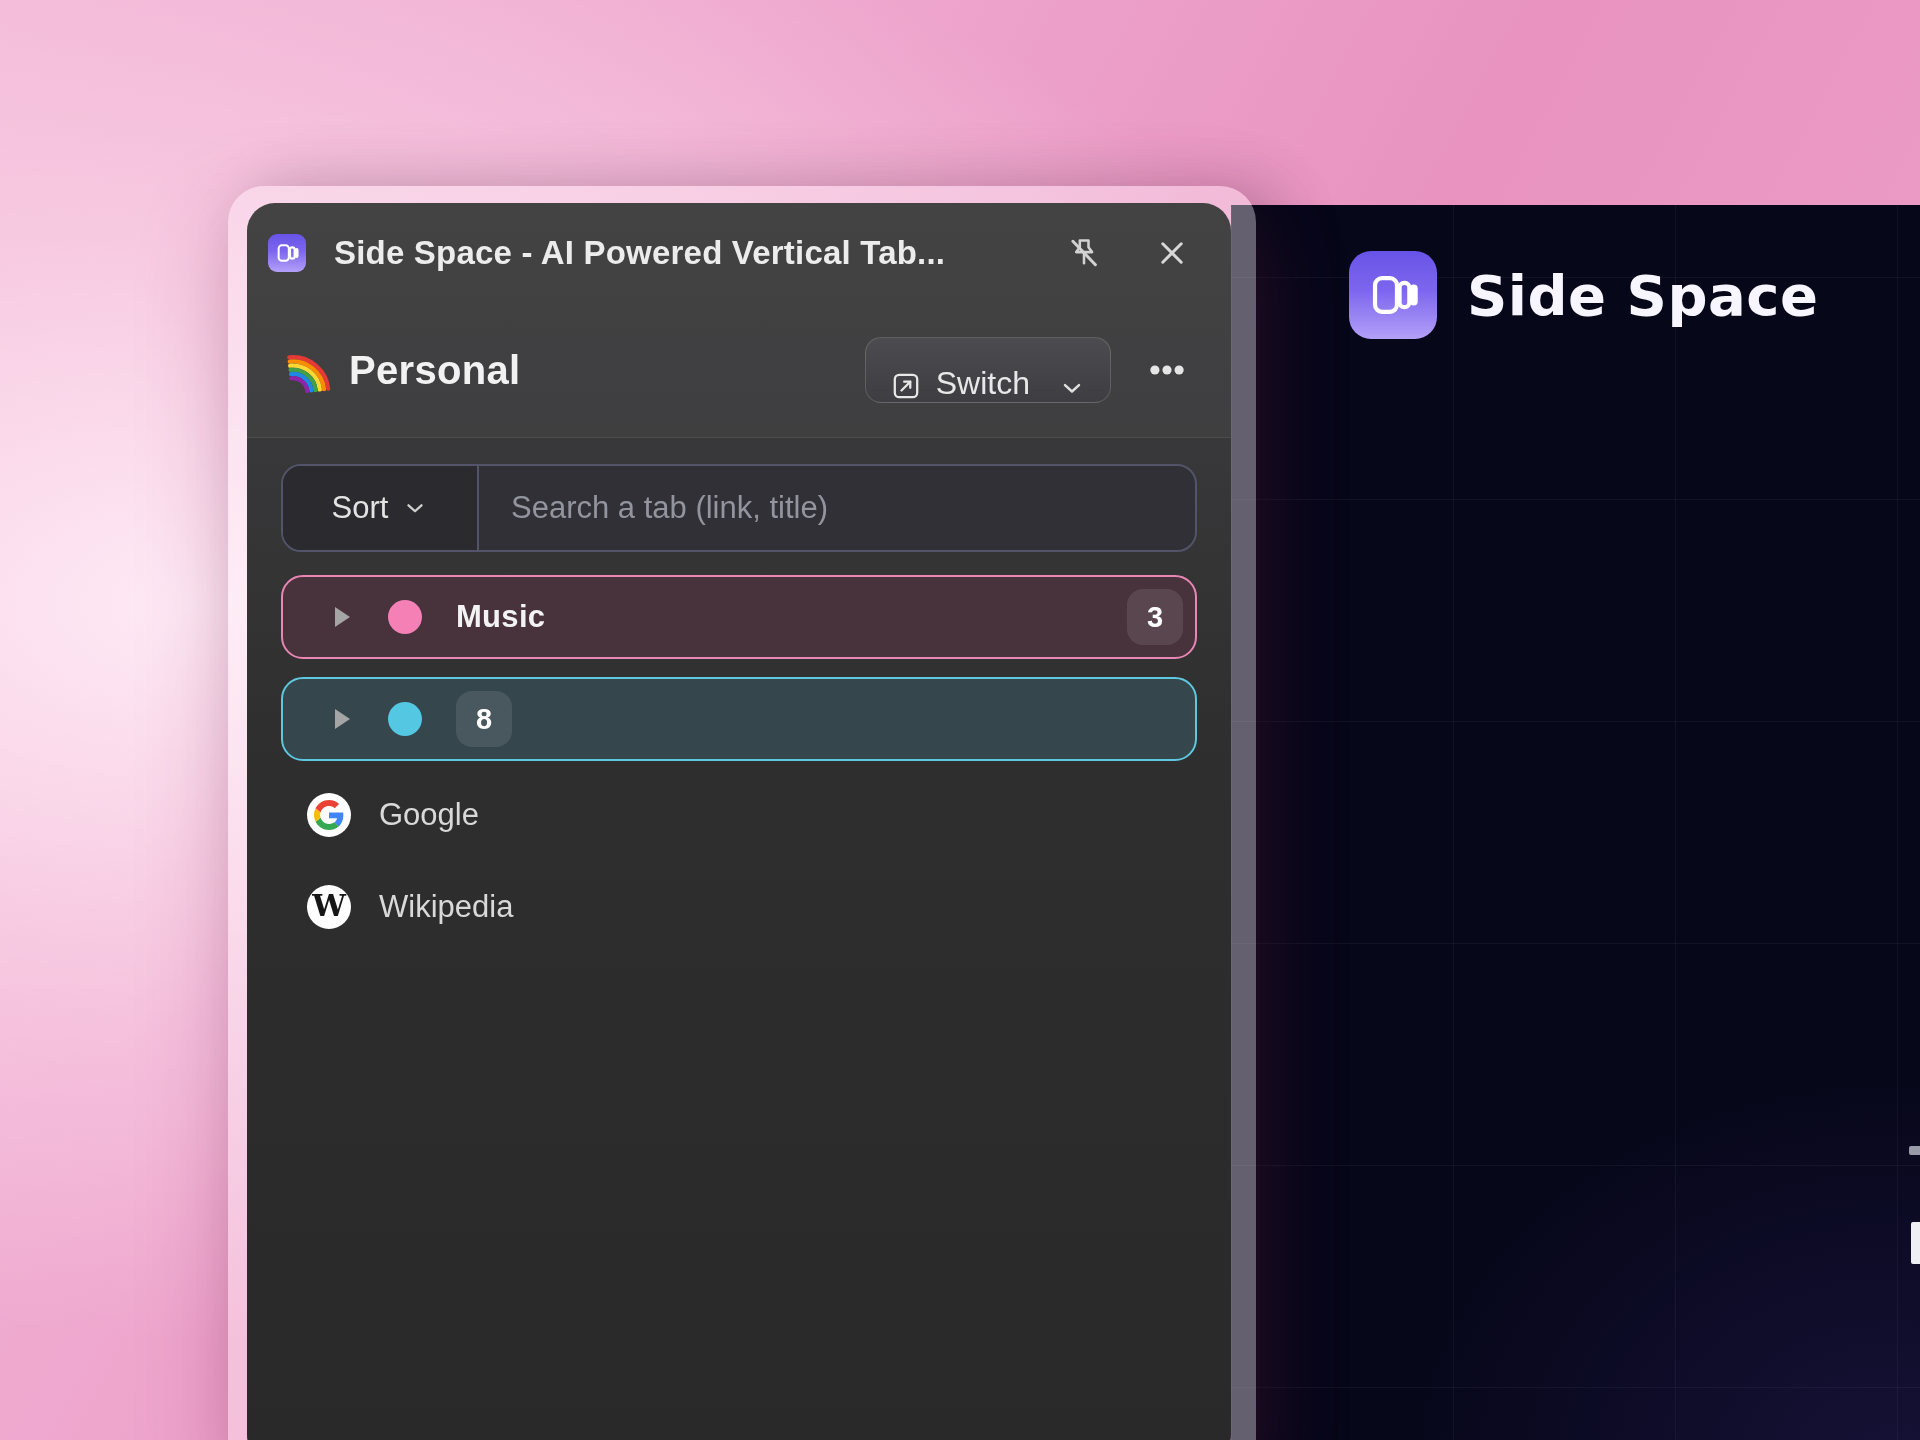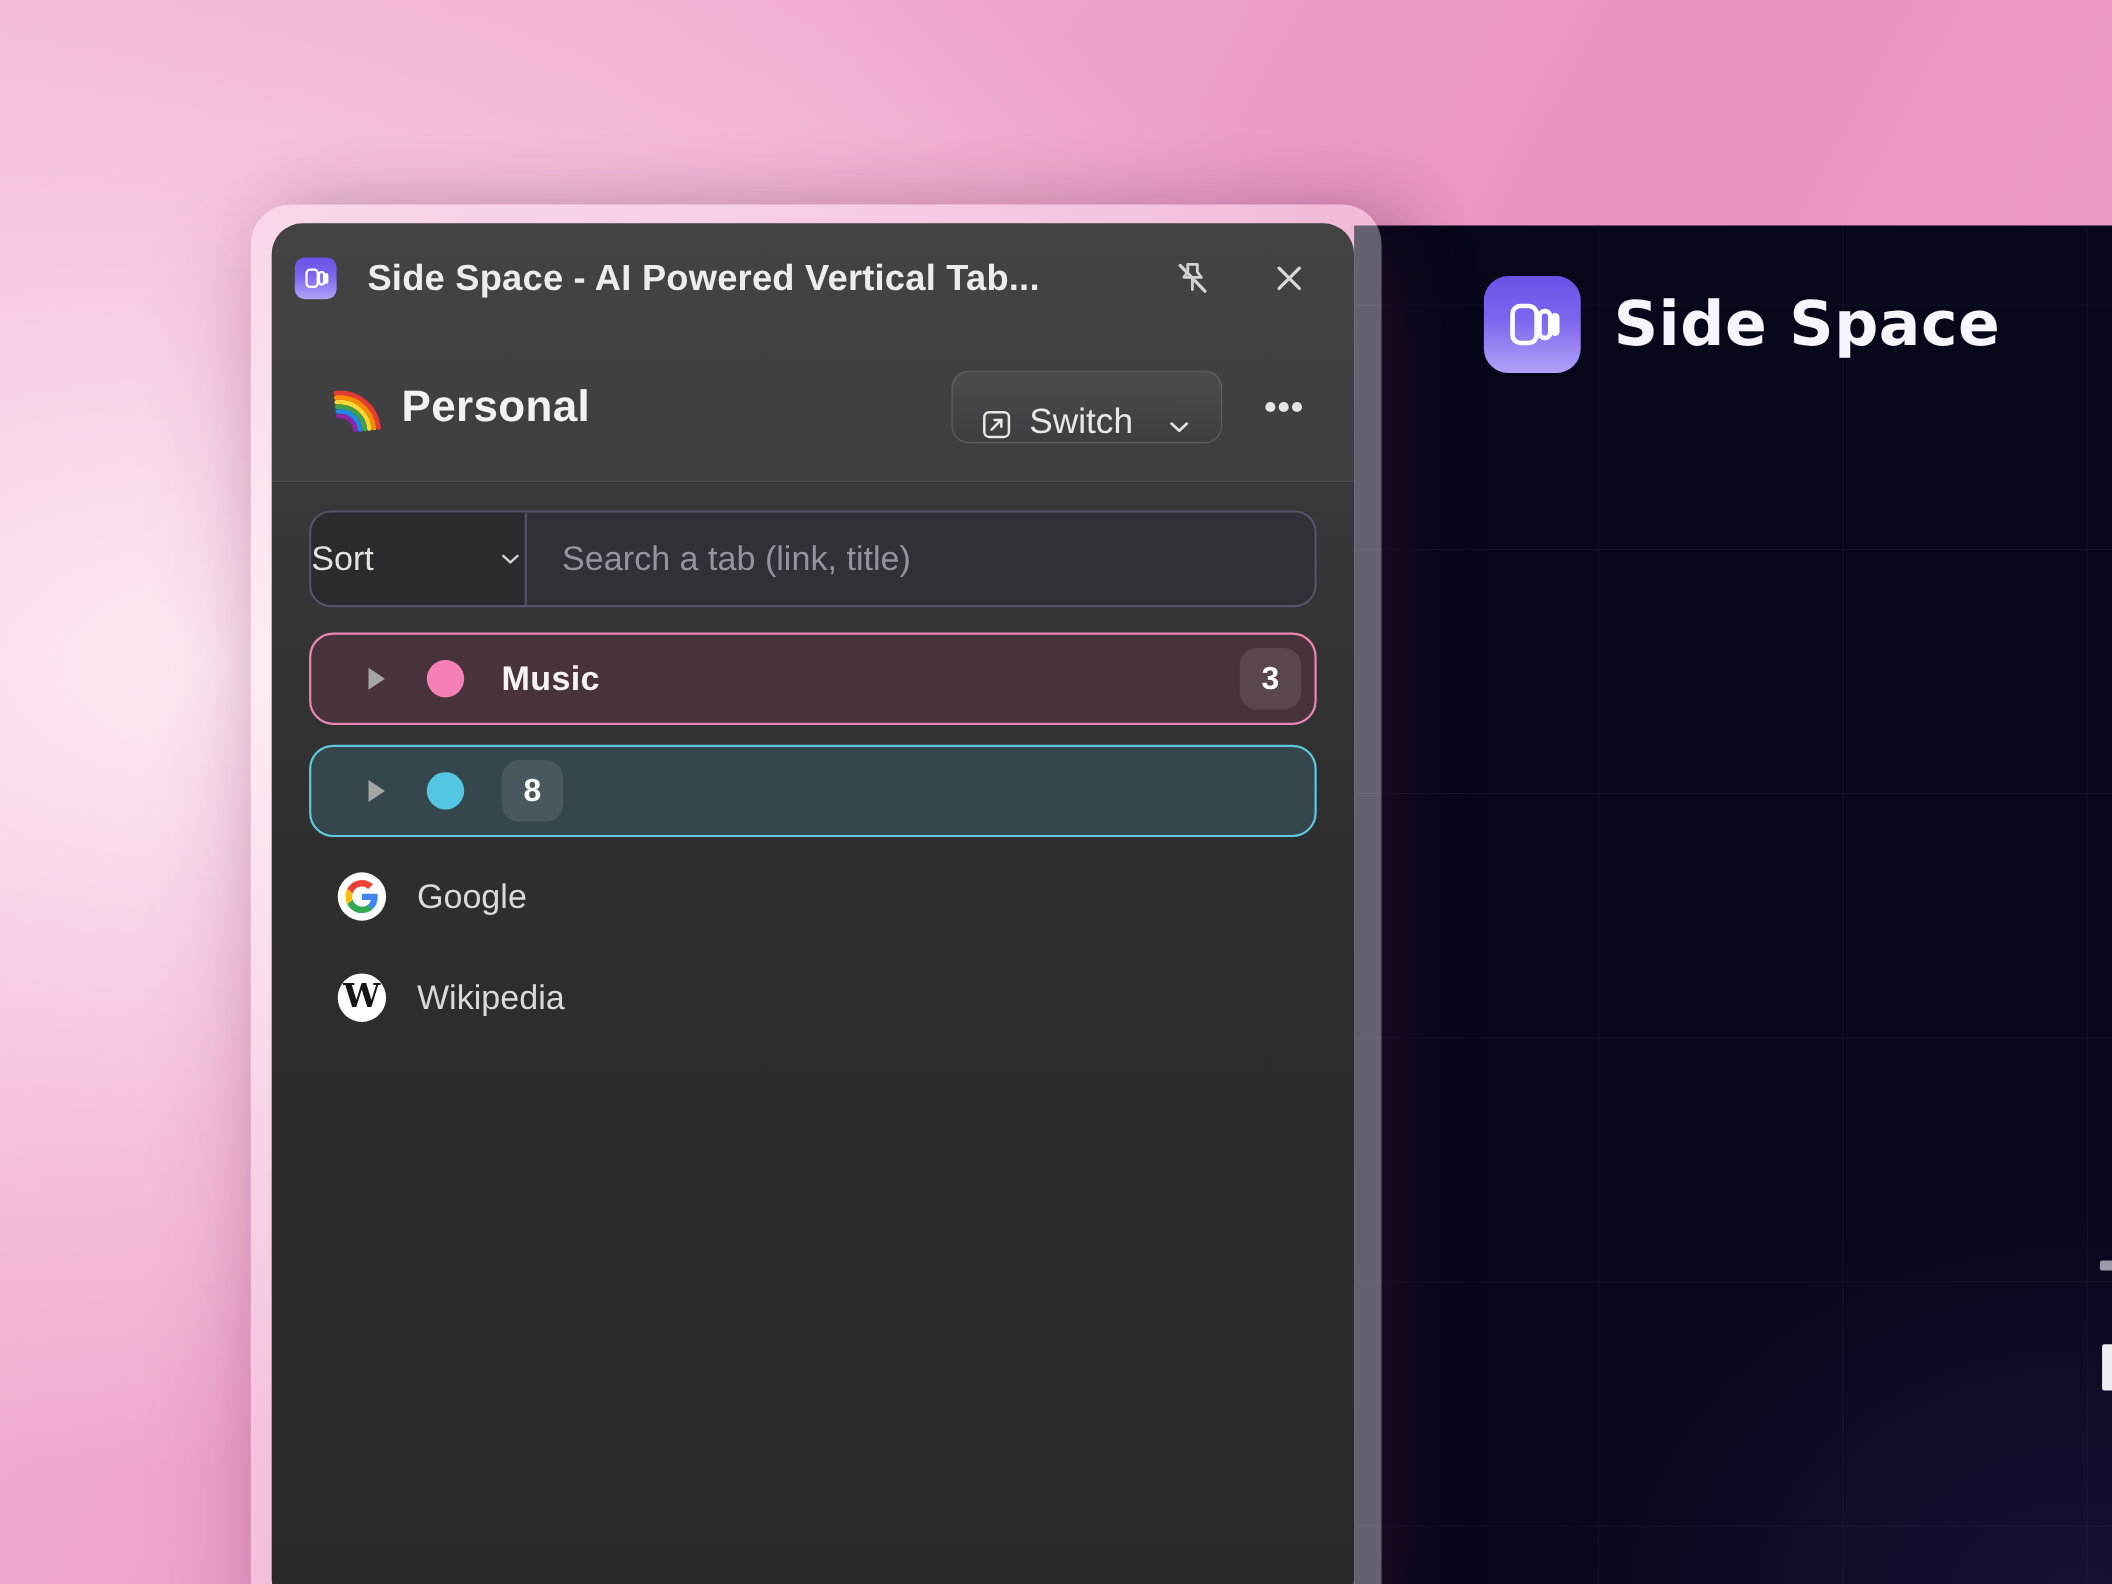--- a/index.html
+++ b/index.html
@@ -44,35 +44,35 @@
 
   .header{background:rgba(255,255,255,0.035);border-bottom:1px solid rgba(255,255,255,0.07);}
   .titlebar{height:100px;display:flex;align-items:center;padding:0 40px 0 21px;}
   .logo-sm{width:38px;height:38px;border-radius:9px;flex:0 0 auto;}
   .win-title{margin-left:28px;font-size:33px;font-weight:700;color:#ececec;letter-spacing:0.2px;
       white-space:nowrap;overflow:hidden;}
   .title-actions{margin-left:auto;display:flex;align-items:center;gap:50px;}
   .icon-btn{width:38px;height:38px;display:flex;align-items:center;justify-content:center;
       background:none;border:none;padding:0;cursor:pointer;}
 
-  .spacebar{height:134px;display:flex;align-items:center;padding:0 40px 0 52px;}
+  .spacebar{height:134px;display:flex;align-items:center;padding:0 40px 0 36px;}
   .space-name{margin-left:20px;font-size:40px;font-weight:800;color:#f2f2f2;letter-spacing:0.3px;}
   .switch-btn{margin-left:auto;height:66px;display:flex;align-items:flex-end;gap:14px;
       padding:0 24px 0 24px;border-radius:16px;cursor:pointer;
       background:linear-gradient(180deg,#4c4c50 0%,#3e3e42 100%);
       border:1px solid rgba(255,255,255,0.16);color:#e8e8e8;font-size:32px;font-weight:500;
       font-family:"Liberation Sans",sans-serif;}
   .switch-chevron{margin-left:14px;}
   .menu-btn{margin-left:32px;width:48px;height:48px;display:flex;align-items:center;
       justify-content:center;background:none;border:none;padding:0;cursor:pointer;}
 
   
   .toolbar{margin:26px 34px 0;height:84px;display:flex;align-items:stretch;
       border:2px solid #53536a;border-radius:20px;overflow:hidden;background:#303036;}
-  .sort-seg{width:194px;flex:0 0 auto;display:flex;align-items:center;justify-content:space-between;
+  .sort-seg{width:194px;flex:0 0 auto;display:flex;align-items:center;justify-content:center;
       gap:14px;background:#2b2b2f;border-right:2px solid #53536a;cursor:pointer;}
   .sort-label{font-size:31px;color:#e3e3e3;}
   .search-input{flex:1;background:transparent;border:none;outline:none;color:#f0abfc;
       font-size:31px;padding:0 32px;font-family:"Liberation Sans",sans-serif;}
   .search-input::placeholder{color:#94949e;}
 
   
   .groups{margin:23px 34px 0;display:flex;flex-direction:column;gap:18px;}
   .group{height:80px;border:2px solid var(--bd);background:var(--bg);border-radius:22px;
       display:flex;align-items:center;padding:0 12px 0 52px;cursor:pointer;}

